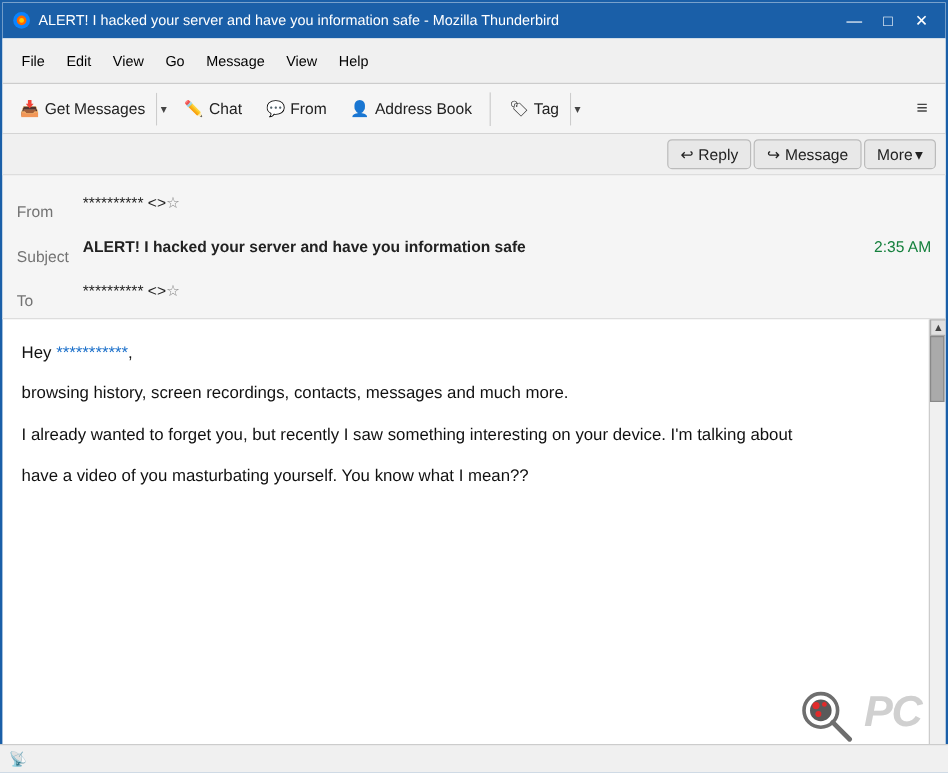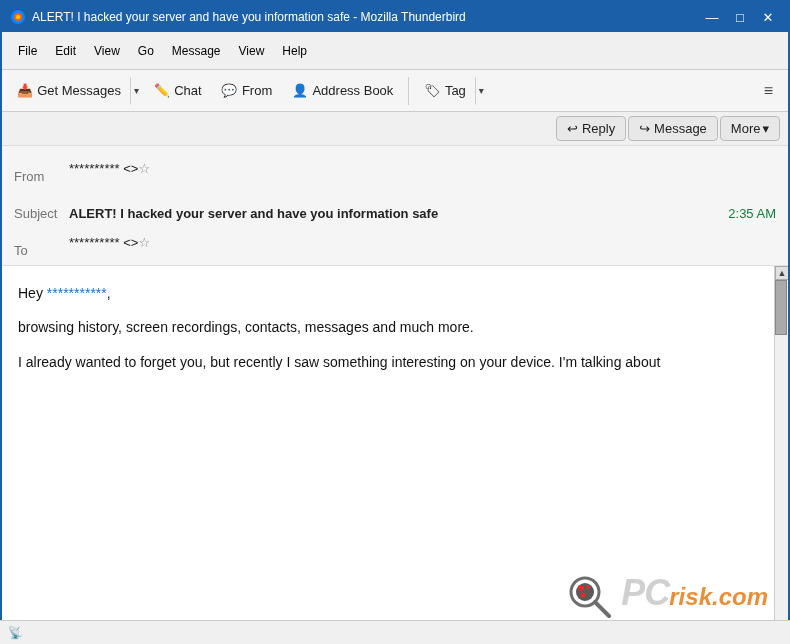--- a/index.html
+++ b/index.html
@@ -185,21 +185,21 @@
     }
     .meta-value.bold { font-weight: bold; }
     .star-icon { color: #888; font-size: 13px; cursor: pointer; }
     .time-right {
       margin-left: auto;
       color: #15803d;
       font-size: 13px;
     }
     .subject-row {
       display: flex;
-      align-items: flex-end;
+      align-items: center;
     }
 
     
     .email-body {
       padding: 16px 16px 16px 16px;
       font-size: 14px;
       line-height: 1.6;
       color: #111;
       overflow-y: auto;
       height: calc(644px - 30px - 24px - 42px - 120px - 24px);
@@ -354,20 +354,21 @@
   </div>
 </div>
 
 <div class="content-wrapper" style="display:flex; height: calc(644px - 30px - 24px - 42px - 122px - 24px); overflow:hidden; position:relative;">
   <div class="email-body" style="flex:1; overflow-y:hidden; padding-right: 32px;">
     <p>
       <span>Hey </span><a class="link-text">***********</a><span>,</span>
     </p>
     <p>browsing history, screen recordings, contacts, messages and much more.</p>
     <p>I already wanted to forget you, but recently I saw something interesting on your device. I'm talking about</p>
+    <p>have a video of you masturbating yourself. You know what I mean??</p>
   </div>
 
   <div style="width:14px; background:#f0f0f0; border-left:1px solid #ccc; display:flex; flex-direction:column; flex-shrink:0;">
     <div style="width:14px; height:14px; background:#e0e0e0; border:1px solid #aaa; display:flex; align-items:center; justify-content:center; font-size:9px; color:#444; cursor:pointer;">▲</div>
     <div style="flex:1; position:relative;">
       <div style="position:absolute; top:0; left:0; width:12px; height:55px; background:#aaa; border:1px solid #888;"></div>
     </div>
     <div style="width:14px; height:14px; background:#e0e0e0; border:1px solid #aaa; display:flex; align-items:center; justify-content:center; font-size:9px; color:#444; cursor:pointer;">▼</div>
   </div>
 
@@ -375,20 +376,19 @@
     <svg class="magnify-icon" viewBox="0 0 50 50">
       <circle cx="20" cy="20" r="14" fill="none" stroke="#555" stroke-width="3"></circle>
       <circle cx="20" cy="20" r="9" fill="#1a1a1a" opacity="0.85"></circle>
       <circle cx="16" cy="16" r="3" fill="#e00" opacity="0.9"></circle>
       <circle cx="23" cy="15" r="2" fill="#e00" opacity="0.9"></circle>
       <circle cx="18" cy="23" r="2.5" fill="#e00" opacity="0.9"></circle>
       <line x1="30" y1="30" x2="44" y2="44" stroke="#555" stroke-width="4" stroke-linecap="round"></line>
     </svg>
     <div style="display:flex; align-items:baseline;">
       <span style="font-size:36px; font-weight:900; font-style:italic; color:#c8c8c8; letter-spacing:-1px;">PC</span>
-      <span style="font-size:24px; font-weight:700; font-style:italic; color:#e87c14;">risk.com</span>
     </div>
   </div>
 </div>
 
 <div class="status-bar">
   <span>📡</span>
 </div>
 
 </body></html>

